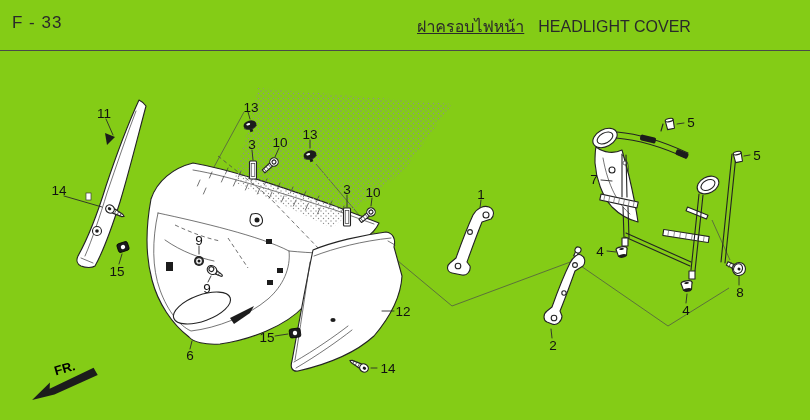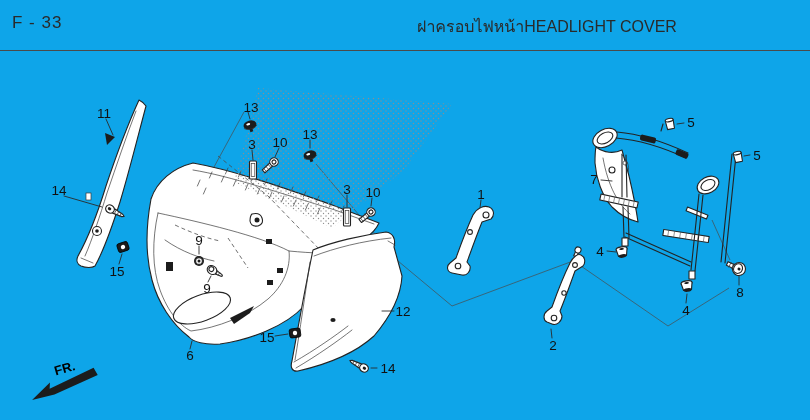--- a/index.html
+++ b/index.html
@@ -1,20 +1,20 @@
 <!DOCTYPE html>
 <html><head>
 <meta charset="utf-8">
 <style>
   html,body{margin:0;padding:0;background:#fff;}
-  .stage{position:relative;width:810px;height:420px;background:#0ea5e9;overflow:hidden;
+  .stage{position:relative;width:810px;height:420px;background:#84cc16;overflow:hidden;
          font-family:"Liberation Sans", sans-serif;}
   .hdr-code{position:absolute;left:12px;top:13px;font-size:17px;color:#2a2a2a;letter-spacing:1px;}
   .hdr-title{position:absolute;left:417px;top:14px;font-size:16px;color:#2a2a2a;white-space:nowrap;}
-  .hdr-title .thai{}
+  .hdr-title .thai{margin-right:14px;text-decoration:underline;}
   .hdr-rule{position:absolute;left:0;top:50px;width:810px;height:0;border-top:1px solid #4a4a4a;}
   svg{position:absolute;left:0;top:0;}
   .ln{fill:none;stroke:#232323;stroke-width:1.1;stroke-linecap:round;stroke-linejoin:round;}
   .lnthin{fill:none;stroke:#3a3a3a;stroke-width:.7;stroke-linecap:round;}
   .lead{fill:none;stroke:#2a2a2a;stroke-width:.9;stroke-linecap:round;}
   .proj{fill:none;stroke:#4a4a4a;stroke-width:.7;}
   .dash{fill:none;stroke:#4a4a4a;stroke-width:.8;stroke-dasharray:4 3;}
   .fillw{fill:#ffffff;}
   .dk{fill:#1c1c1c;stroke:none;}
   .callout{font-family:"Liberation Sans", sans-serif;font-size:13.5px;fill:#111;text-anchor:middle;}

